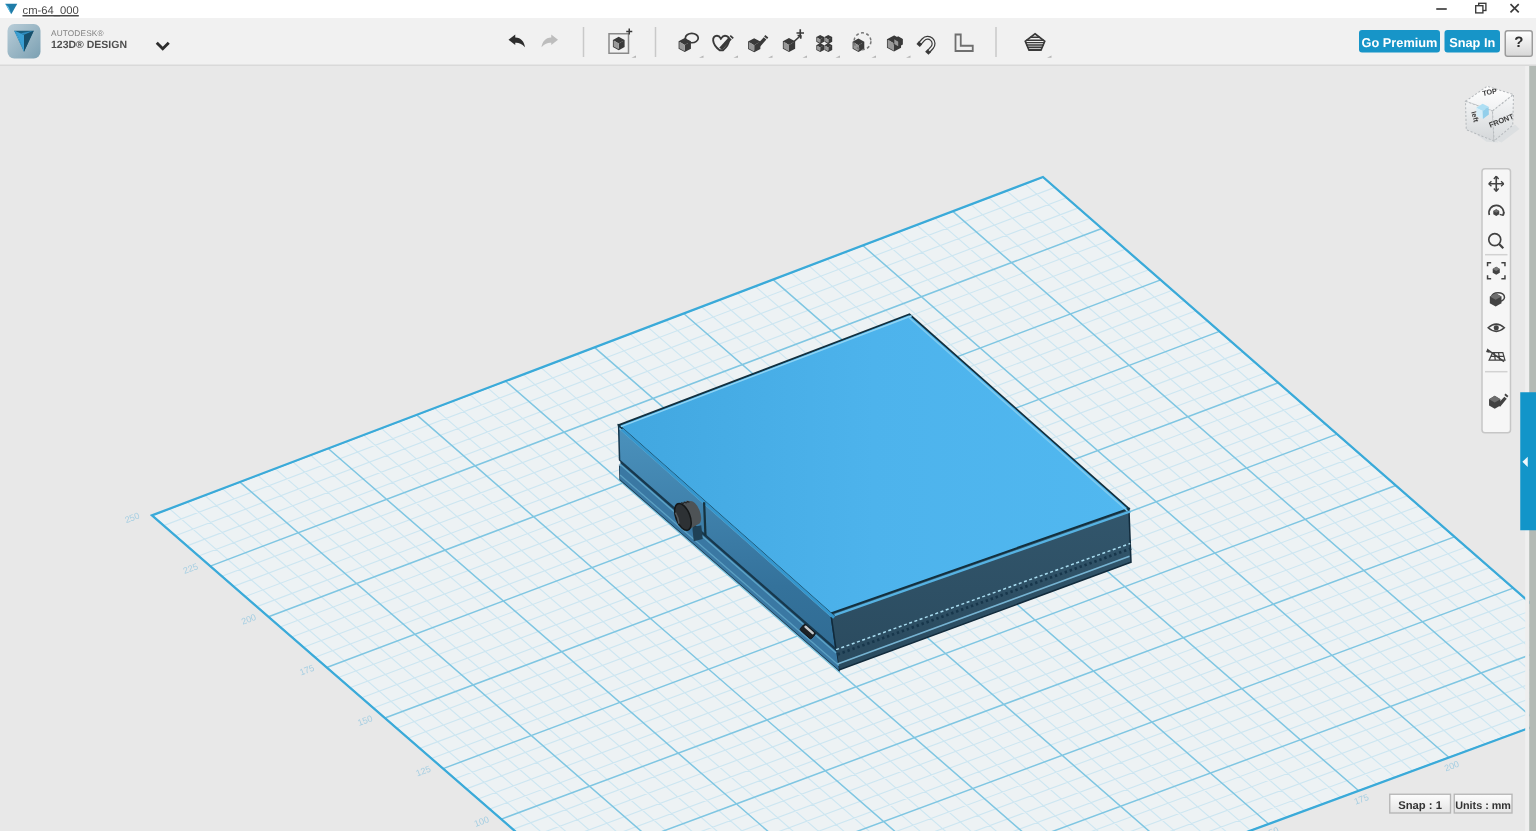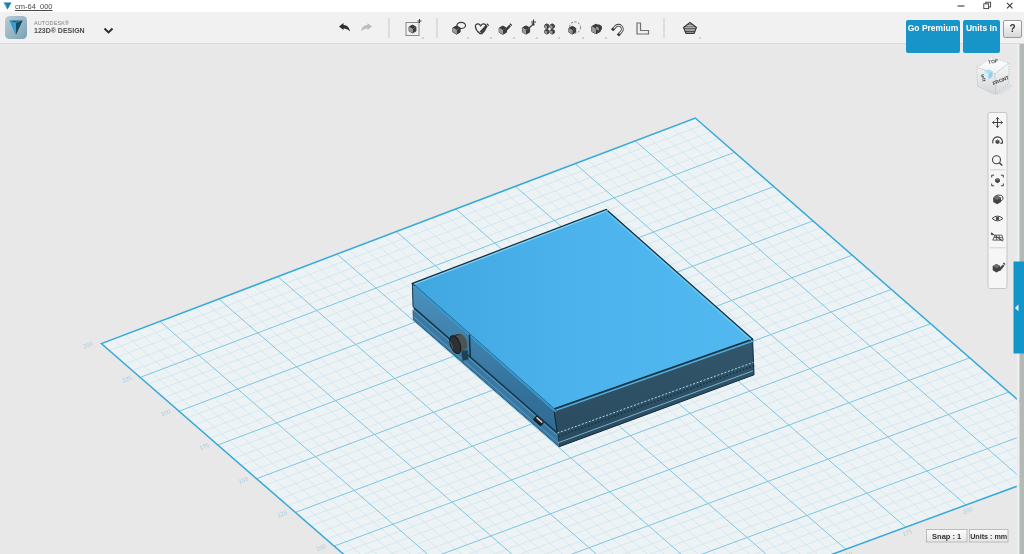--- a/index.html
+++ b/index.html
@@ -1,20 +1,20 @@
 <!DOCTYPE html>
 <html><head><meta charset="utf-8">
 <style>
 html,body{margin:0;padding:0;width:1024px;height:554px;overflow:hidden;background:#e8e8e8;font-family:"Liberation Sans",sans-serif;}
 #titlebar{position:absolute;left:0;top:0;width:1024px;height:12px;background:#ffffff;}
 #titletext{position:absolute;left:15px;top:1.5px;font-size:7.5px;color:#4a4a4a;text-decoration:underline;}
 #toolbar{position:absolute;left:0;top:12px;width:1024px;height:32px;background:#f1f1f1;border-bottom:1px solid #d9d9d9;box-sizing:border-box;}
 #autodesk{position:absolute;left:34px;top:20px;font-size:5.5px;color:#808080;letter-spacing:0.1px;}
 #design123d{position:absolute;left:34px;top:26.5px;font-size:7px;font-weight:bold;color:#4e4e4e;letter-spacing:0;}
-.btn{position:absolute;top:19.5px;height:33px;background:#1795c8;color:#fff;font-size:8.5px;font-weight:bold;text-align:center;border-radius:2px;line-height:17px;}
+.btn{position:absolute;top:19.5px;height:15px;background:#1795c8;color:#fff;font-size:8.5px;font-weight:bold;text-align:center;border-radius:2px;line-height:17px;}
 #gopremium{left:906px;width:54px;}
 #signin{left:963px;width:37px;}
 #help{position:absolute;left:1003px;top:19.5px;width:17px;height:16px;background:linear-gradient(#fefefe,#d8d8d8);border:1px solid #9b9b9b;border-radius:2px;color:#2f2f2f;font-size:10px;font-weight:bold;text-align:center;line-height:16px;}
 #canvas{position:absolute;left:0;top:44px;width:1024px;height:510px;background:#e8e8e8;}
 </style></head>
 <body>
 <div id="canvas"></div>
 <svg width="1024" height="510" viewBox="0 44 1024 510" style="position:absolute;left:0;top:44px">
 
 <defs>
@@ -342,13 +342,13 @@
         <path d="M512,26.5 l3,0 l0,-1.5 Z"></path>
         <path d="M535,26.5 l3,0 l0,-1.5 Z"></path>
         <path d="M557,26.5 l3,0 l0,-1.5 Z"></path>
         <path d="M581,26.5 l3,0 l0,-1.5 Z"></path>
         <path d="M604,26.5 l3,0 l0,-1.5 Z"></path>
         <path d="M698,26.5 l3,0 l0,-1.5 Z"></path>
 </g>
 </g>
 </svg>
 <div class="btn" id="gopremium">Go Premium</div>
-<div class="btn" id="signin">Units In</div>
+<div class="btn" id="signin">Snap In</div>
 <div id="help">?</div>
 </body></html>

